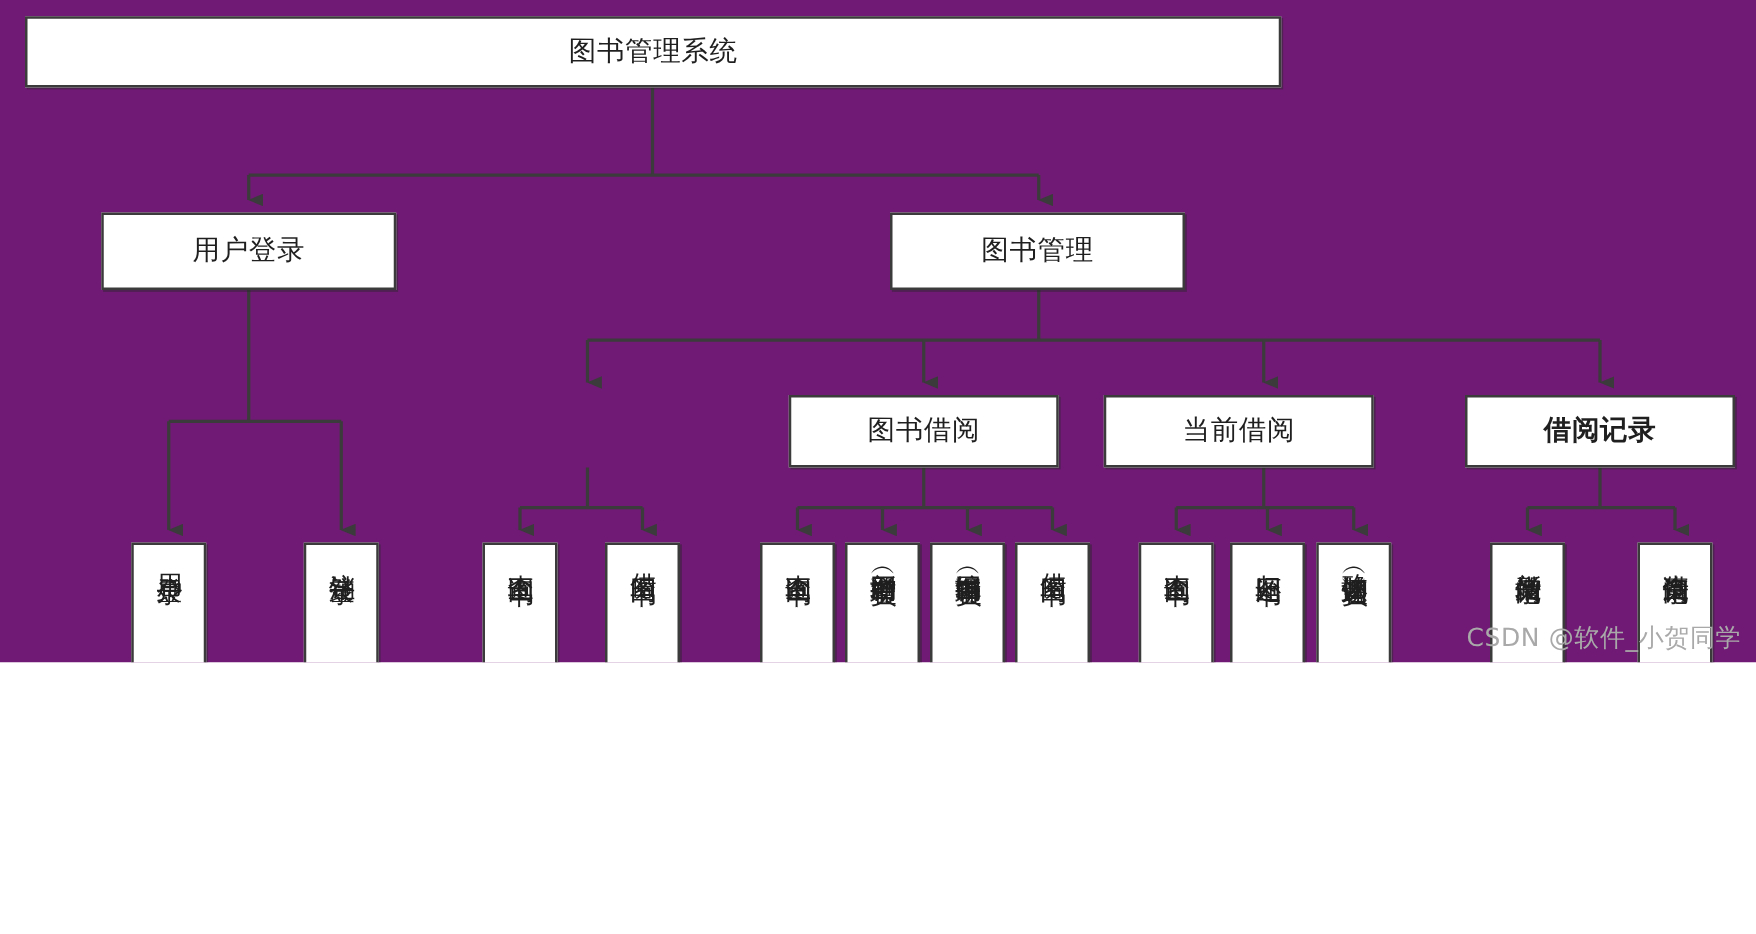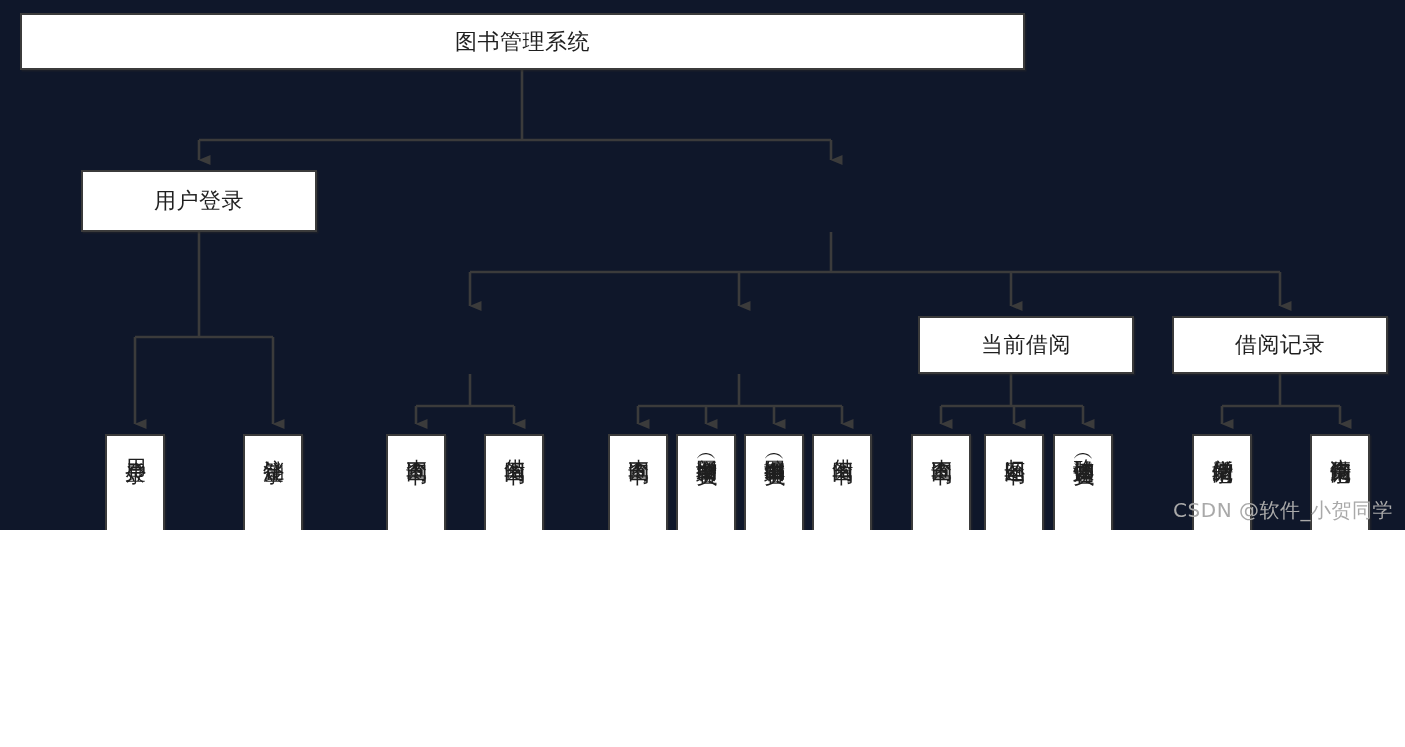--- a/index.html
+++ b/index.html
@@ -5,21 +5,21 @@
 <style>
   html,body{margin:0;padding:0;background:#ffffff;}
   body{
     font-family:"DejaVu Sans","Liberation Sans",sans-serif;
     color:#1c1c1c;
   }
   #canvas{
     position:relative;
     width:1405px;
     height:530px;
-    background:#0f172a;
+    background:#701a75;
     overflow:hidden;
   }
   svg#wires{
     position:absolute;
     left:0; top:0;
     width:1405px;
     height:747px;
     pointer-events:none;
   }
   .node{
@@ -124,25 +124,31 @@
     </g>
   </svg>
 
   <div class="node" id="n-root" style="left: 20px; top: 13px; width: 1005px; height: 57px;">
     <span class="label">图书管理系统</span>
   </div>
 
   <div class="node" id="n-l2-0" style="left: 81px; top: 170px; width: 236px; height: 62px;">
     <span class="label">用户登录</span>
   </div>
+  <div class="node" id="n-l2-1" style="left: 712px; top: 170px; width: 236px; height: 62px;">
+    <span class="label">图书管理</span>
+  </div>
 
-  <div class="node" id="n-l3-2" style="left: 918px; top: 316px; width: 216px; height: 58px; text-align: center;">
+  <div class="node" id="n-l3-1" style="left: 631px; top: 316px; width: 216px; height: 58px;">
+    <span class="label">图书借阅</span>
+  </div>
+  <div class="node" id="n-l3-2" style="left: 883px; top: 316px; width: 216px; height: 58px; text-align: center;">
     <span class="label">当前借阅</span>
   </div>
-  <div class="node" id="n-l3-3" style="left: 1172px; top: 316px; width: 216px; height: 58px;">
+  <div class="node" id="n-l3-3" style="left: 1172px; top: 316px; width: 216px; height: 58px; font-weight: bold;">
     <span class="label">借阅记录</span>
   </div>
 
   <div class="node leaf" id="n-leaf-0" style="left: 105px; top: 434px; width: 60px; height: 299px;">
     <span class="label">用户登录</span>
   </div>
   <div class="node leaf" id="n-leaf-1" style="left: 243px; top: 434px; width: 60px; height: 299px;">
     <span class="label">注销登录</span>
   </div>
   <div class="node leaf" id="n-leaf-2" style="left: 386px; top: 434px; width: 60px; height: 299px;">

